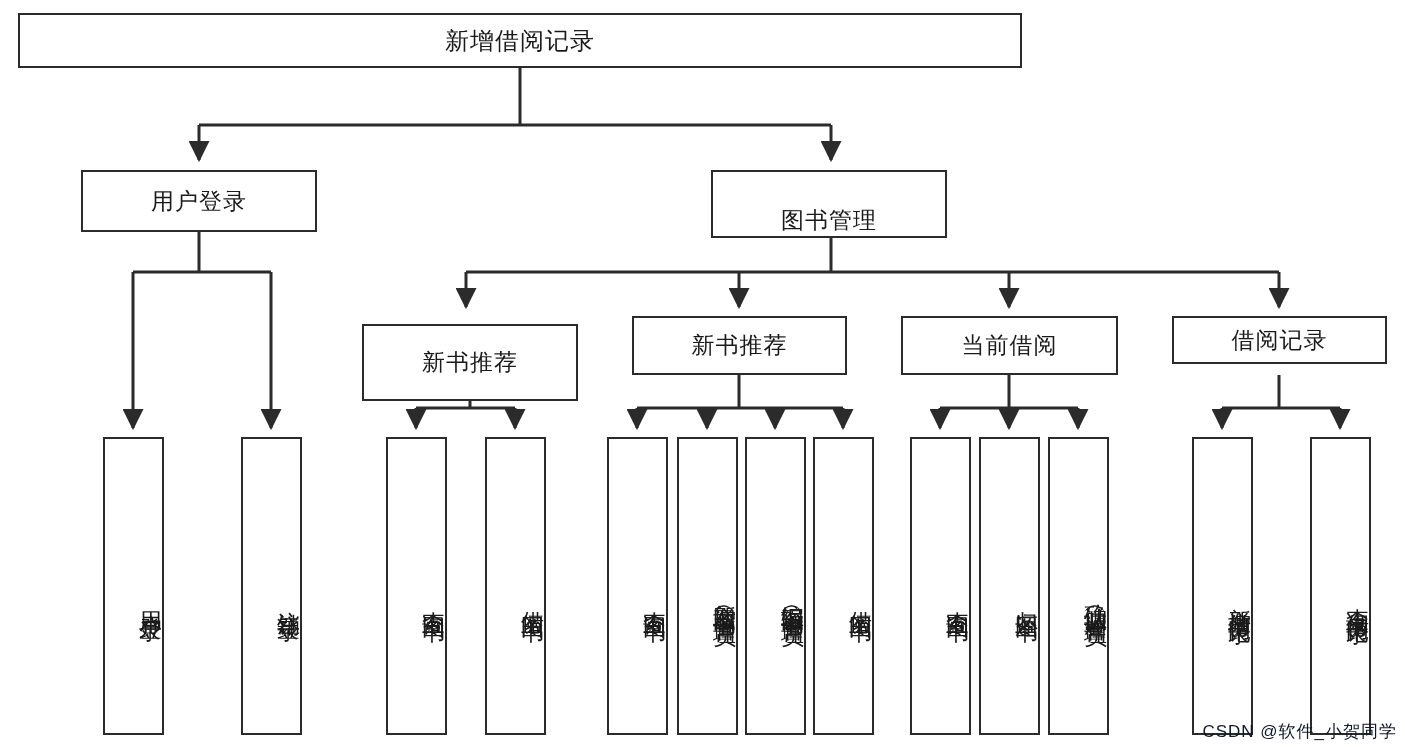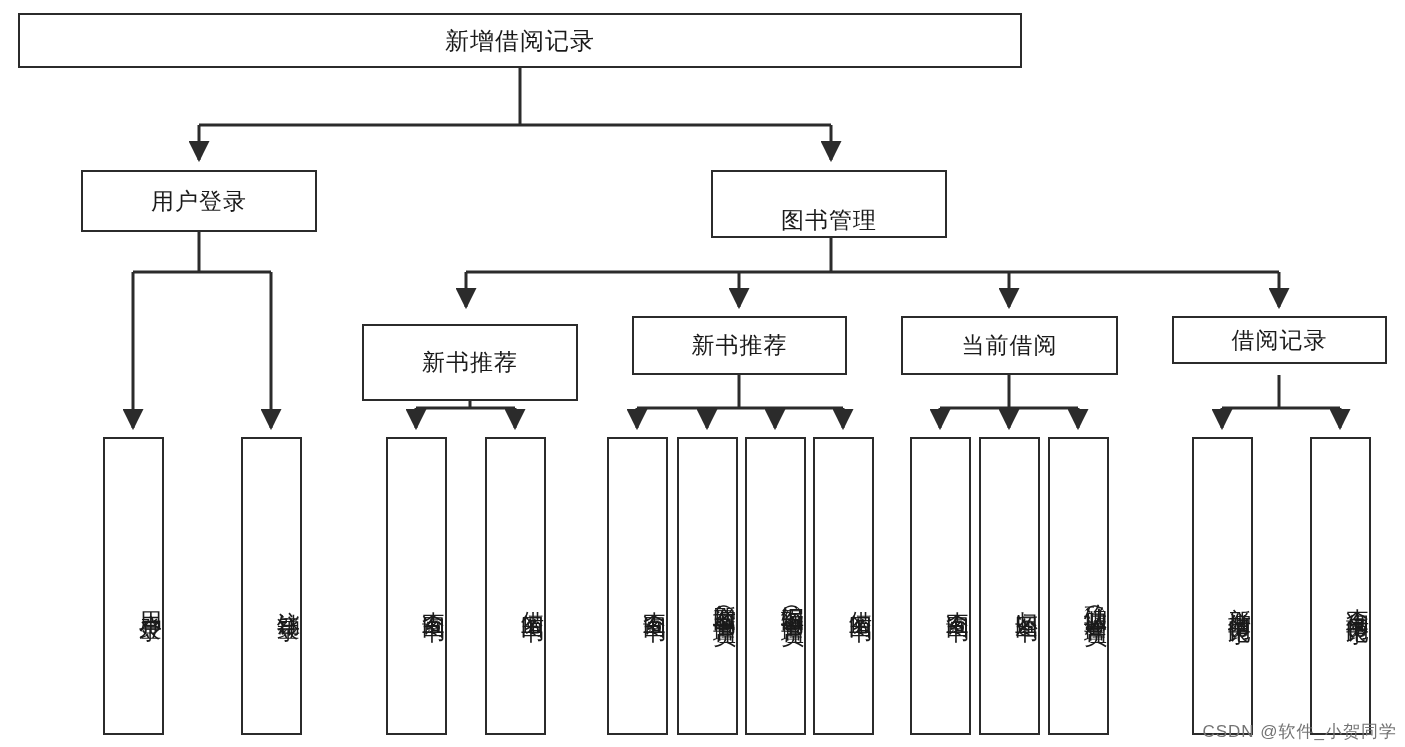--- a/index.html
+++ b/index.html
@@ -47,21 +47,21 @@
     writing-mode:vertical-rl;
     text-orientation:upright;
     white-space:nowrap;
   }
   #root-node{font-size:24px;}
   .watermark{
     position:absolute;
     right:8px;
     bottom:4px;
     font-size:17px;
-    color:#737373;
+    color:#0f172a;
     letter-spacing:1px;
     z-index:5;
     white-space:nowrap;
     font-family:"Liberation Sans","DejaVu Sans",sans-serif;
   }
 </style>
 </head>
 <body>
 
 <div id="diagram">

